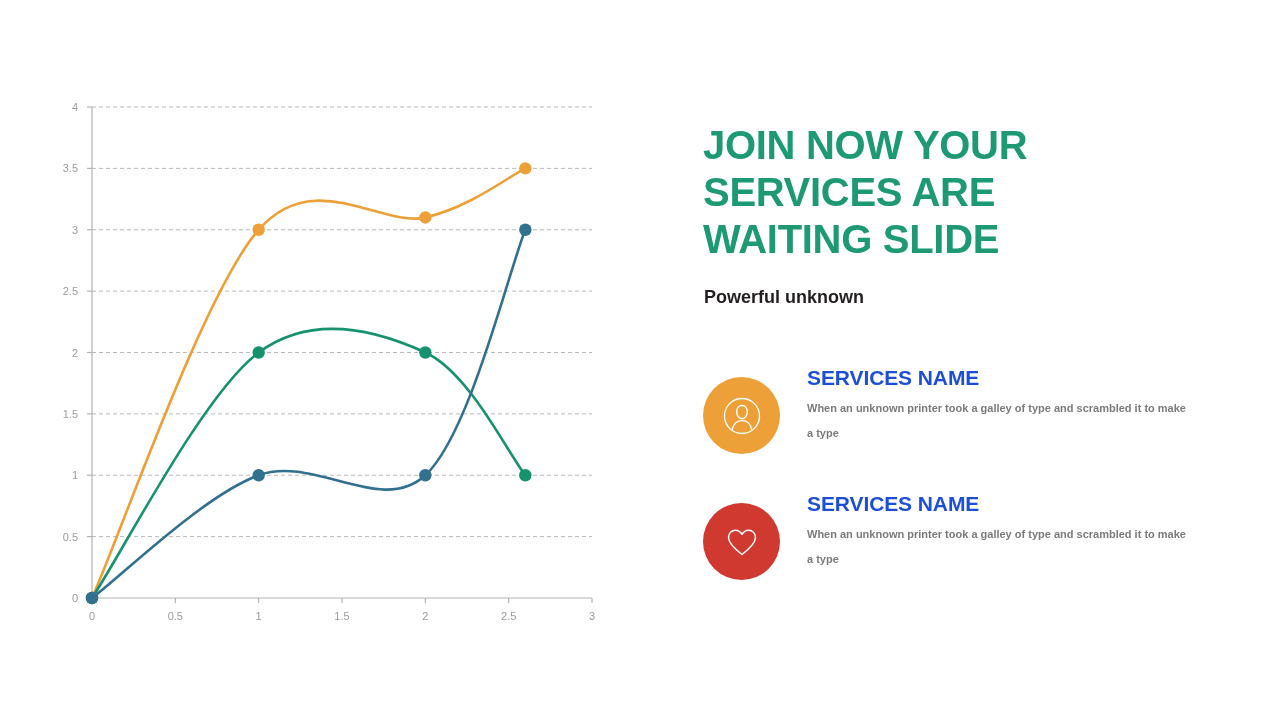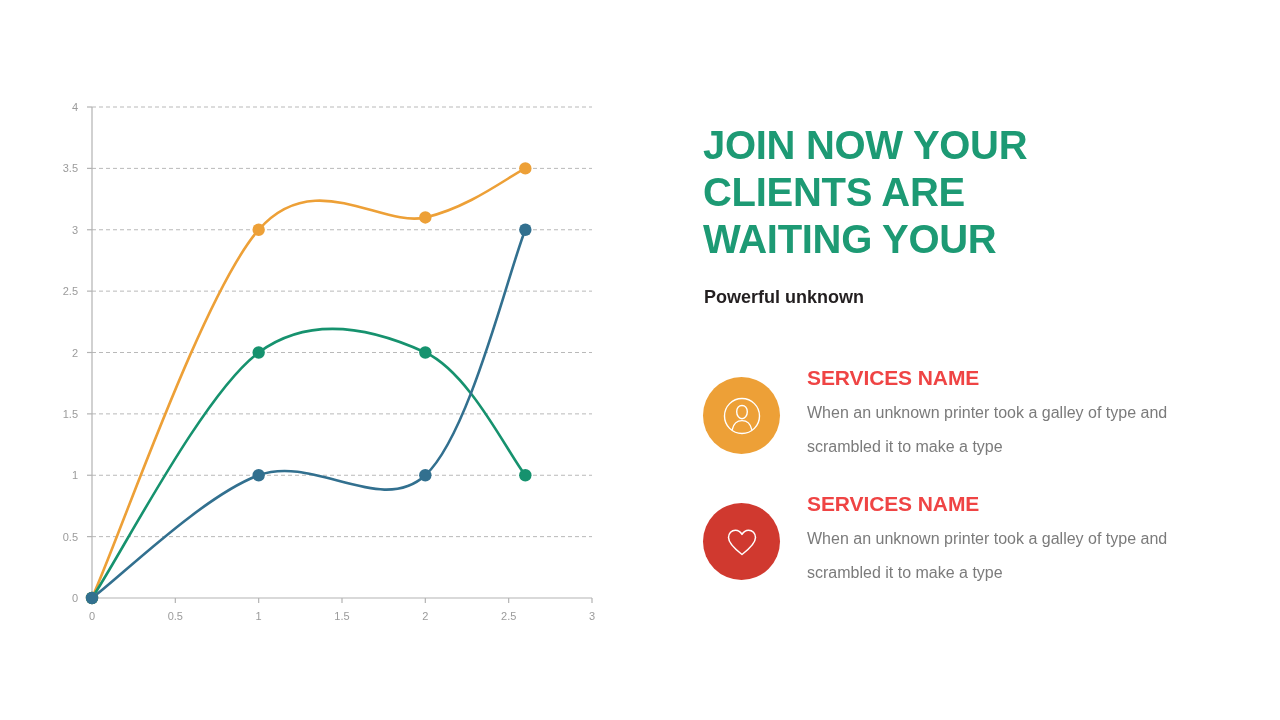--- a/index.html
+++ b/index.html
@@ -110,27 +110,28 @@
     position: absolute;
     left: 104px;
     top: -11px;
     width: 386px;
   }
   .service-title {
     margin: 0;
     font-size: 21px;
     font-weight: bold;
     letter-spacing: -0.1px;
-    color: #ef4444;
+    color: #1d4ed8;
   }
   .service-desc {
     margin: 6px 0 0 0;
-    font-size: 16px;
-    line-height: 34px;
+    font-size: 11px;
+    line-height: 25px;
     color: #7b7b7b;
+    font-weight: bold;
   }
 </style>
 </head>
 <body>
 
 <div id="chart-panel">
   <svg id="chart-svg" width="660" height="720">
     <g id="gridlines">
         <line class="tick-mark" x1="87" y1="598" x2="92" y2="598"></line>
         <line class="gridline" x1="92" y1="536.625" x2="592" y2="536.625"></line>
@@ -200,21 +201,21 @@
         <circle cx="92" cy="598" r="6.2" fill="#32708f"></circle>
         <circle cx="258.66666666666663" cy="475.25" r="6.2" fill="#32708f"></circle>
         <circle cx="425.3333333333333" cy="475.25" r="6.2" fill="#32708f"></circle>
         <circle cx="525.3333333333334" cy="229.75" r="6.2" fill="#32708f"></circle>
       </g>
   </svg>
 </div>
 
 <div id="content-panel">
 
-  <h1 id="headline" style="color: rgb(29, 154, 116);">JOIN NOW YOUR CLIENTS ARE WAITING YOUR</h1>
+  <h1 id="headline" style="color: rgb(29, 154, 116);">JOIN NOW YOUR SERVICES ARE WAITING SLIDE</h1>
   <p id="subtitle">Powerful unknown</p>
 
   <div class="service-block" id="service-block-0">
     <div class="service-icon-circle" id="service-icon-0" style="background: rgb(237, 160, 55);">
       <svg width="44" height="44" viewBox="0 0 44 44">
         <circle cx="22" cy="22" r="17.5" fill="none" stroke="#ffffff" stroke-width="1.4"></circle>
         <path d="M22 11.5c3.1 0 5.3 2.6 5.3 6.3 0 3.8-2.3 6.9-5.3 6.9s-5.3-3.1-5.3-6.9c0-3.7 2.2-6.3 5.3-6.3z" fill="none" stroke="#ffffff" stroke-width="1.4" stroke-linejoin="round"></path>
         <path d="M12.2 35.6c1.2-5.4 4.9-9 9.8-9s8.6 3.6 9.8 9" fill="none" stroke="#ffffff" stroke-width="1.4" stroke-linecap="round"></path>
       </svg>
     </div>

